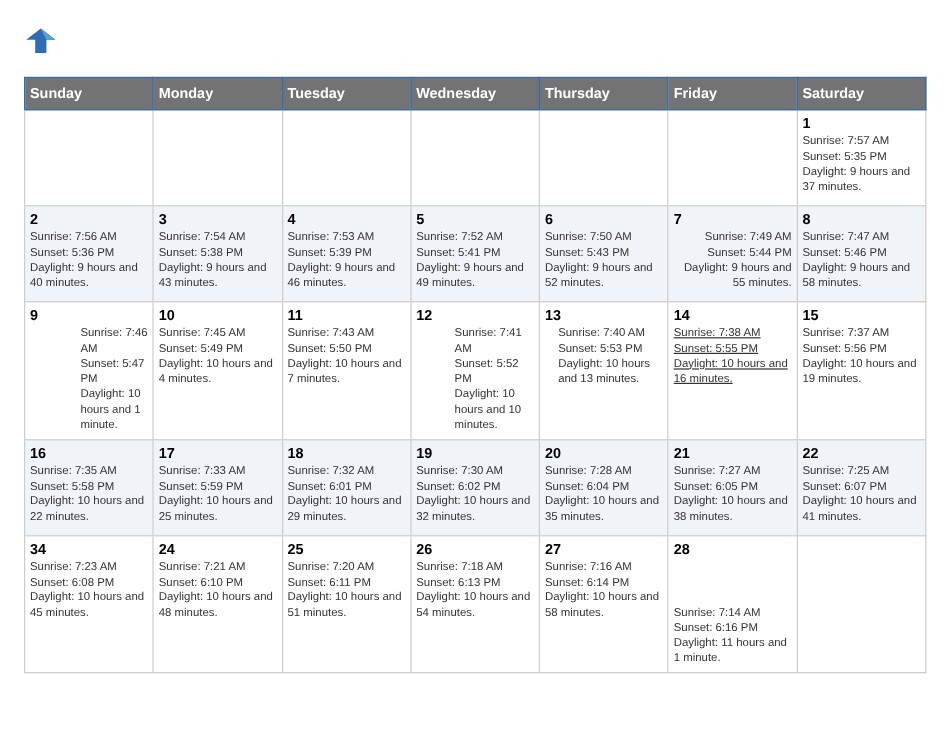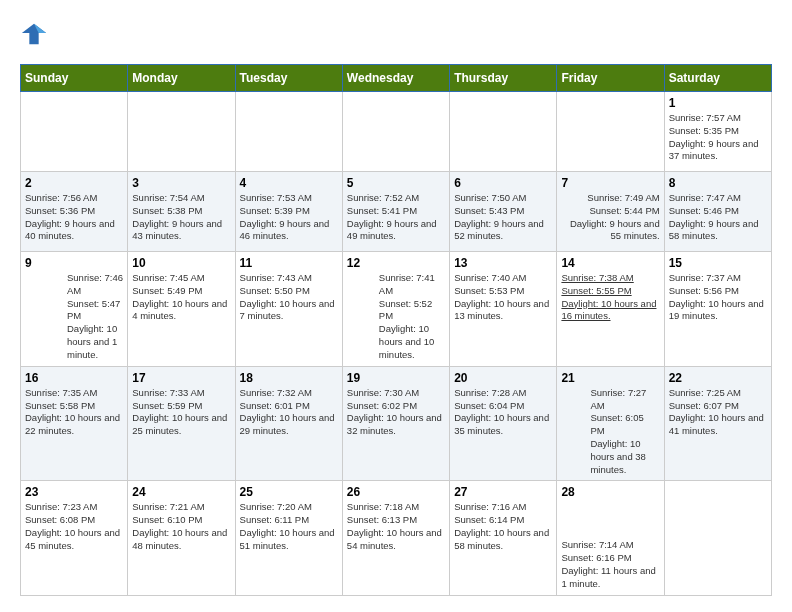--- a/index.html
+++ b/index.html
@@ -44,21 +44,21 @@
     .location-title {
       font-size: 16px;
       color: #555;
     }
     .calendar-table {
       width: 100%;
       border-collapse: collapse;
       font-size: 11px;
     }
     .calendar-table th {
-      background-color: #4d7c0f;
+      background-color: #737373;
       color: #fff;
       padding: 6px 4px;
       text-align: left;
       font-size: 12px;
       font-weight: bold;
       border: 1px solid #2e6db4;
     }
     .calendar-table td {
       border: 1px solid #ccc;
       vertical-align: top;
@@ -200,21 +200,21 @@
 Daylight: 10 hours and 7 minutes.</div>
         </td>
         <td>
           <span class="day-number">12</span>
           <div class="day-info" style="white-space: pre-line; margin-left: 32px;">Sunrise: 7:41 AM
 Sunset: 5:52 PM
 Daylight: 10 hours and 10 minutes.</div>
         </td>
         <td>
           <span class="day-number">13</span>
-          <div class="day-info" style="white-space: pre-line;">Sunrise: 7:40 AM
+          <div class="day-info" style="white-space: pre-line; margin-left: 11px;">Sunrise: 7:40 AM
 Sunset: 5:53 PM
 Daylight: 10 hours and 13 minutes.</div>
         </td>
         <td>
           <span class="day-number">14</span>
           <div class="day-info" style="white-space: pre-line; text-decoration: underline;">Sunrise: 7:38 AM
 Sunset: 5:55 PM
 Daylight: 10 hours and 16 minutes.</div>
         </td>
         <td>
@@ -250,34 +250,34 @@
 Daylight: 10 hours and 32 minutes.</div>
         </td>
         <td>
           <span class="day-number">20</span>
           <div class="day-info" style="white-space: pre-line;">Sunrise: 7:28 AM
 Sunset: 6:04 PM
 Daylight: 10 hours and 35 minutes.</div>
         </td>
         <td>
           <span class="day-number">21</span>
-          <div class="day-info" style="white-space: pre-line; margin-left: 29px;">Sunrise: 7:27 AM
+          <div class="day-info" style="white-space: pre-line;">Sunrise: 7:27 AM
 Sunset: 6:05 PM
 Daylight: 10 hours and 38 minutes.</div>
         </td>
         <td>
           <span class="day-number">22</span>
           <div class="day-info" style="white-space: pre-line;">Sunrise: 7:25 AM
 Sunset: 6:07 PM
 Daylight: 10 hours and 41 minutes.</div>
         </td>
       </tr>
       <tr>
         <td>
-          <span class="day-number">23</span>
+          <span class="day-number">34</span>
           <div class="day-info" style="white-space: pre-line;">Sunrise: 7:23 AM
 Sunset: 6:08 PM
 Daylight: 10 hours and 45 minutes.</div>
         </td>
         <td>
           <span class="day-number">24</span>
           <div class="day-info" style="white-space: pre-line;">Sunrise: 7:21 AM
 Sunset: 6:10 PM
 Daylight: 10 hours and 48 minutes.</div>
         </td>

